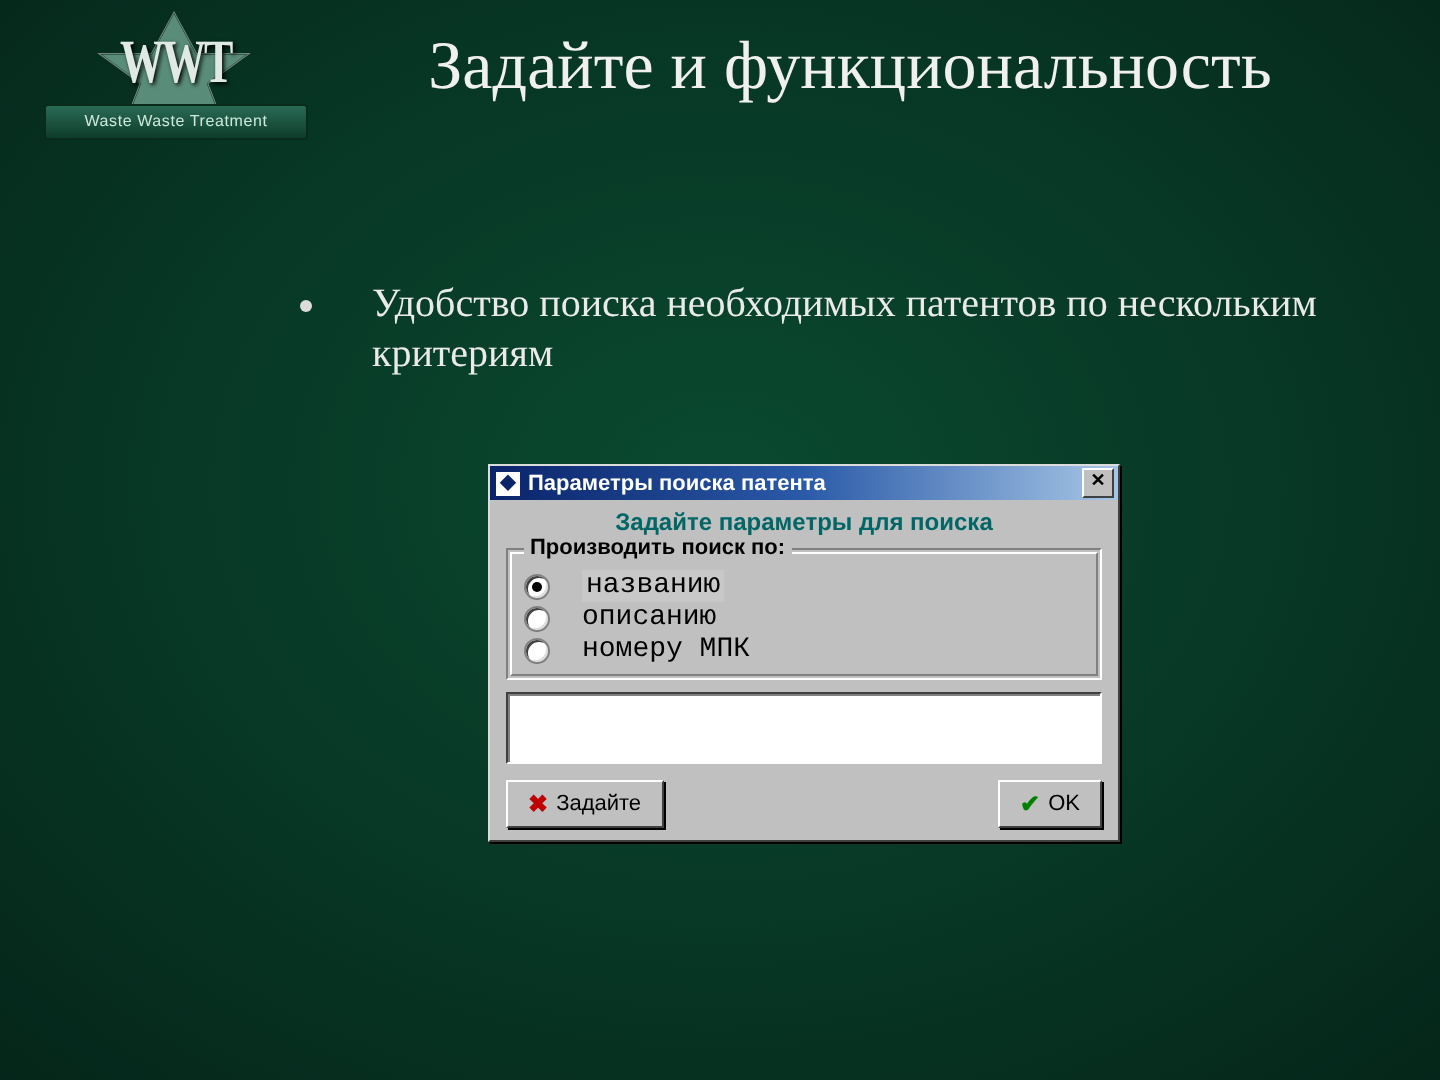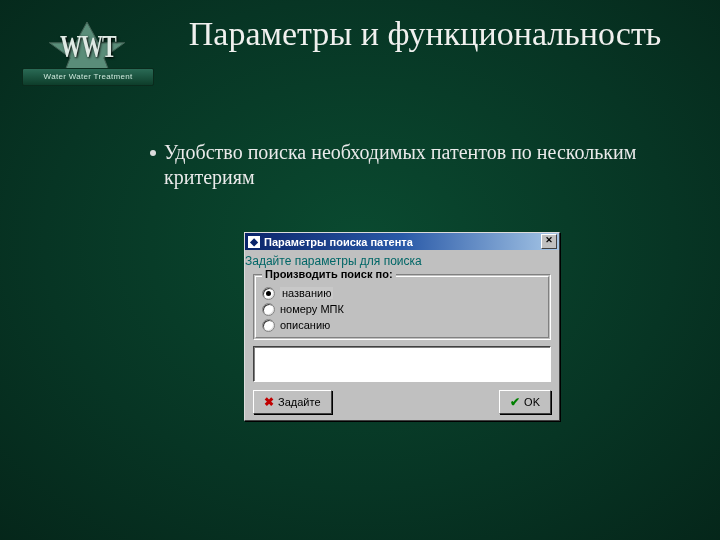--- a/index.html
+++ b/index.html
@@ -12,21 +12,21 @@
   }
   .slide {
     position: relative;
     width: 720px;
     height: 540px;
     background: radial-gradient(ellipse 900px 700px at 50% 45%, #0a4a30 0%, #073524 35%, #041f15 70%, #01100a 100%);
     color: #e8e8e8;
   }
   .logo {
     position: absolute;
-    top: 20px;
+    top: 4px;
     left: 22px;
     width: 130px;
     height: 80px;
   }
   .logo-star {
     position: absolute;
     top: 0;
     left: 18px;
     width: 94px;
     height: 68px;
@@ -71,21 +71,21 @@
   }
   .body {
     position: absolute;
     top: 140px;
     left: 150px;
     right: 40px;
   }
   .bullet-row {
     display: flex;
     align-items: flex-start;
-    gap: 8px;
+    gap: 30px;
     font-size: 20px;
     color: #eaeaea;
     line-height: 1.25;
   }
   .bullet-dot {
     width: 6px;
     height: 6px;
     background: #dcdcdc;
     border-radius: 50%;
     margin-top: 10px;
@@ -145,23 +145,23 @@
     cursor: pointer;
   }
   .dlg-body {
     background: #c0c0c0;
     border-left: 1px solid #dcdcdc;
     border-right: 1px solid #404040;
     border-bottom: 1px solid #404040;
     padding: 0 0 4px 0;
   }
   .dlg-heading {
-    text-align: left;
+    text-align: center;
     color: #006666;
-    font-weight: normal;
+    font-weight: bold;
     font-size: 12px;
     padding: 4px 0 4px 0;
   }
   .groupbox {
     margin: 2px 8px 6px 8px;
     border: 1px solid #808080;
     border-right-color: #fff;
     border-bottom-color: #fff;
     position: relative;
     padding: 10px 8px 6px 8px;
@@ -182,26 +182,27 @@
     background: #c0c0c0;
     padding: 0 3px;
     font-size: 11px;
     color: #000;
     z-index: 2;
     font-weight: bold;
   }
   .radio-row {
     display: flex;
     align-items: center;
-    gap: 5px;
+    gap: 16px;
     height: 16px;
-    font-size: 11px;
+    font-size: 14px;
     color: #000;
     position: relative;
     z-index: 2;
+    font-family: Liberation Mono, monospace;
   }
   .radio {
     width: 11px;
     height: 11px;
     border-radius: 50%;
     background: #fff;
     border: 1px solid #808080;
     box-shadow: inset -1px -1px 0 #dfdfdf, inset 1px 1px 0 #404040;
     display: inline-flex;
     align-items: center;
@@ -264,25 +265,25 @@
 <body>
 
 <div class="slide">
 
   <div class="logo">
     <svg class="logo-star" viewBox="0 0 100 72">
       <polygon points="50,2 62,24 90,24 68,40 78,66 50,52 22,66 32,40 10,24 38,24" fill="#5a8d79" stroke="#0c2a1e" stroke-width="1"></polygon>
       <polygon points="50,2 62,24 90,24 68,40 78,66 50,52 22,66 32,40 10,24 38,24" fill="none" stroke="#cfe8dc" stroke-width="0.6" opacity="0.5"></polygon>
     </svg>
     <div class="logo-text">WWT</div>
-    <div class="logo-ribbon">Water Water Treatment</div>
+    <div class="logo-ribbon">Waste Waste Treatment</div>
   </div>
 
   <div class="title">
-    <span>Параметры и функциональность</span><br>
+    <span>Задайте и функциональность</span><br>
   </div>
 
   <div class="body">
     <div class="bullet-row">
       <div class="bullet-dot"></div>
       <div>Удобство поиска необходимых патентов по нескольким критериям</div>
     </div>
   </div>
 
   <div class="dialog">
@@ -296,25 +297,25 @@
 
       <div class="groupbox">
         <div class="group-legend">Производить поиск по:</div>
 
         <div class="radio-row">
           <span class="radio checked"></span>
           <span class="radio-label sel">названию</span>
         </div>
         <div class="radio-row">
           <span class="radio"></span>
-          <span class="radio-label">номеру МПК</span>
+          <span class="radio-label">описанию</span>
         </div>
         <div class="radio-row">
           <span class="radio"></span>
-          <span class="radio-label">описанию</span>
+          <span class="radio-label">номеру МПК</span>
         </div>
       </div>
 
       <div class="textbox"></div>
 
       <div class="dlg-buttons">
         <div class="win-btn">
           <span class="ico-x">✖</span>
           <span>Задайте</span>
         </div>

